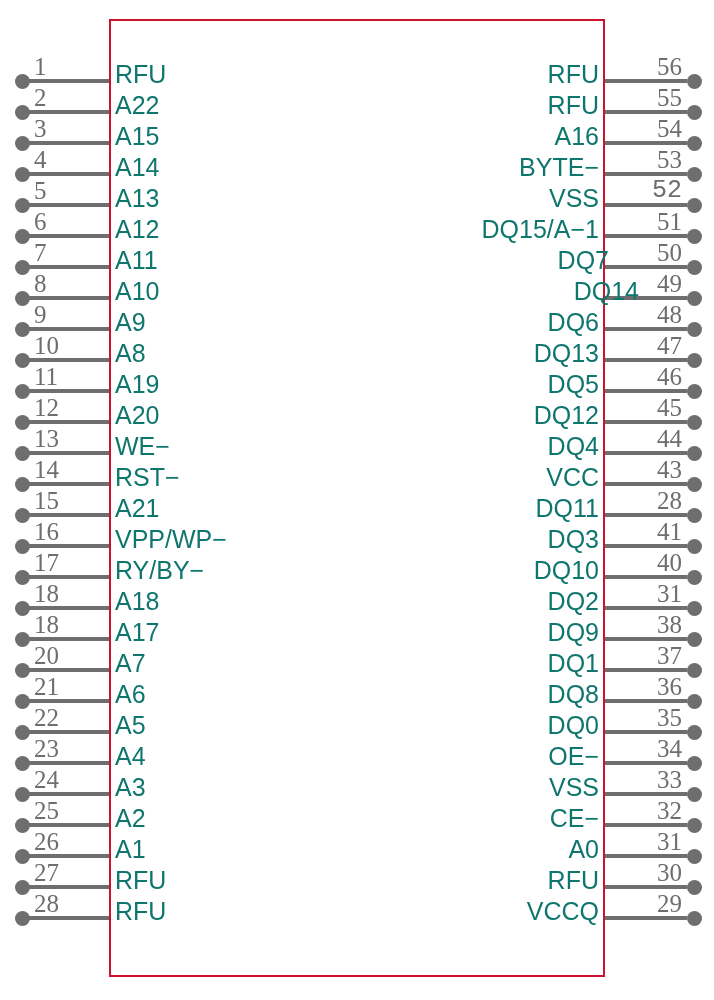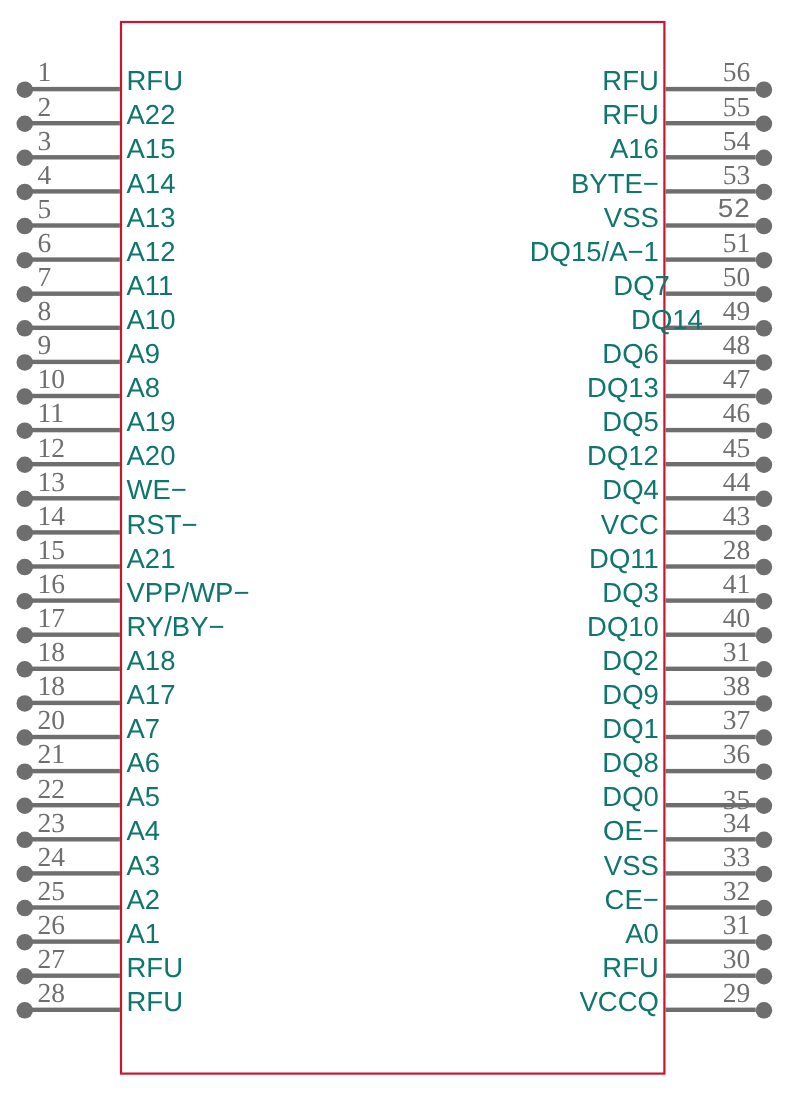--- a/index.html
+++ b/index.html
@@ -363,21 +363,21 @@
       </div>
       <div class="pin pin-right" style="top: 701px; left: 0px;">
         <div class="pin-wire" style="left: 605px; width: 82px;"></div>
         <div class="pin-dot" style="left: 686.5px;"></div>
         <div class="pin-number" style="left: 0px; width: 682px;">36</div>
         <div class="pin-name" style="left: 0px; width: 599px;">DQ8</div>
       </div>
       <div class="pin pin-right" style="top: 732px; left: 0px;">
         <div class="pin-wire" style="left: 605px; width: 82px;"></div>
         <div class="pin-dot" style="left: 686.5px;"></div>
-        <div class="pin-number" style="left: 0px; width: 682px; margin-top: 10px;">35</div>
+        <div class="pin-number" style="left: 0px; width: 682px;">35</div>
         <div class="pin-name" style="left: 0px; width: 599px;">DQ0</div>
       </div>
       <div class="pin pin-right" style="top: 763px; left: 0px;">
         <div class="pin-wire" style="left: 605px; width: 82px;"></div>
         <div class="pin-dot" style="left: 686.5px;"></div>
         <div class="pin-number" style="left: 0px; width: 682px;">34</div>
         <div class="pin-name" style="left: 0px; width: 599px;">OE−</div>
       </div>
       <div class="pin pin-right" style="top: 794px; left: 0px;">
         <div class="pin-wire" style="left: 605px; width: 82px;"></div>

